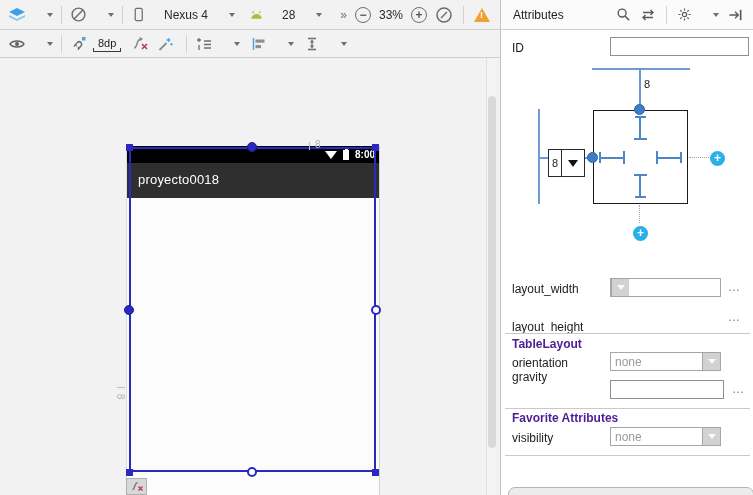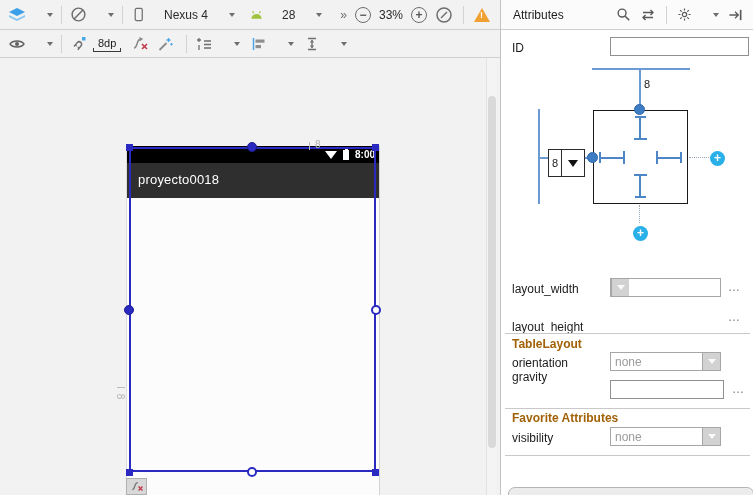--- a/index.html
+++ b/index.html
@@ -52,21 +52,21 @@
   #clear-chip { position:absolute; left:126px; top:478px; width:21px; height:17px; background:#d8d8d8; border:1px solid #b0b0b0; display:flex; align-items:center; justify-content:center; }
 
   
   #panel { position:absolute; left:500px; top:0; width:253px; height:495px; background:#fff; border-left:1px solid #c3c3c3; }
   #panel-header { position:absolute; left:0; top:0; width:100%; height:30px; background:#fbfbfb; border-bottom:1px solid #cfcfcf; display:flex; align-items:center; padding:0 10px 0 12px; }
   #panel-header .ptitle { flex:1; font-size:12px; color:#1c1c1c; }
   #panel-header .hicons { display:flex; align-items:center; gap:9px; }
   #panel-body { position:absolute; left:0; top:30px; width:100%; height:465px; background:#fff; }
 
   .row-label { position:absolute; left:11px; font-size:12px; color:#1c1c1c; }
-  .sec-label { position:absolute; left:11px; font-size:12px; font-weight:bold; color:#a16207; }
+  .sec-label { position:absolute; left:11px; font-size:12px; font-weight:bold; color:#4c1d95; }
   .hr { position:absolute; left:4px; right:3px; height:1px; background:#c9c9c9; }
   .txt-input { position:absolute; height:19px; border:1px solid #909090; background:#fff; font-family:inherit; font-size:12px; padding:0 4px; }
   .combo { position:absolute; height:19px; width:111px; border:1px solid #a6a6a6; background:#fff; display:flex; }
   .combo .val { flex:1; font-size:12px; padding:2px 0 0 4px; white-space:nowrap; overflow:hidden; }
   .combo .btn { width:18px; background:#d2d2d2; border-left:1px solid #a6a6a6; display:flex; align-items:center; justify-content:center; }
   .combo .btn .tri { width:0; height:0; border-left:4px solid transparent; border-right:4px solid transparent; border-top:5px solid #fafafa; }
   .value-blue { color:#2921c9; }
   .value-gray { color:#9b9b9b; }
   .more-dots { position:absolute; font-size:12px; color:#7a7a7a; letter-spacing:1px; }
 

